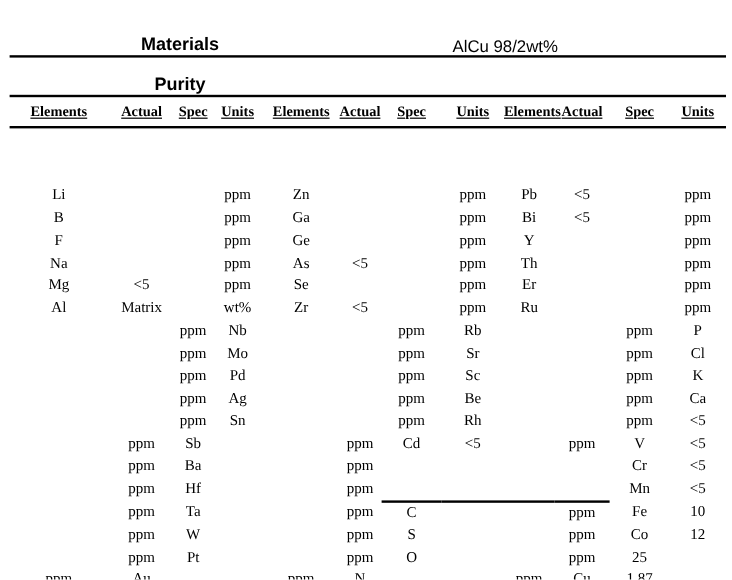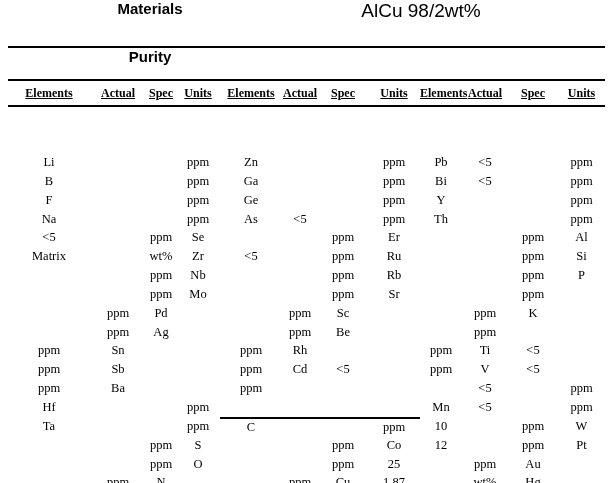--- a/index.html
+++ b/index.html
@@ -4,32 +4,32 @@
 <style>
   html, body { margin: 0; padding: 0; }
   body {
     width: 610px; height: 483px;
     background: #ffffff; color: #000000;
     font-family: "Liberation Serif", "DejaVu Serif", serif;
     overflow: hidden;
   }
   .page { position: relative; width: 610px; height: 483px; }
 
-  .top-row { display: flex; align-items: flex-start; }
+  .top-row { display: flex; align-items: flex-end; }
   .row-materials { height: 46px; }
   .row-purity { height: 31px; }
   .top-label {
     width: 300px; text-align: center;
     font-family: "Liberation Sans", "DejaVu Sans", sans-serif;
     font-weight: bold; font-size: 15px;
   }
   .top-value {
     flex: 1; padding-right: 68px; text-align: center;
     font-family: "Liberation Sans", "DejaVu Sans", sans-serif;
-    font-size: 19px;
+    font-size: 14px;
   }
 
   .rule { height: 2px; background: #000000; width: 597px; margin-left: 8px; }
 
   .grid {
     display: grid;
     grid-template-columns: 82px 56px 30px 44px 62px 36px 50px 52px 42px 46px 50px 47px;
     margin-left: 8px;
   }
   .hdr-grid { height: 24px; align-items: center; text-decoration: underline; }
@@ -124,20 +124,21 @@
       <div class="cell"></div>
       <div class="cell">ppm</div>
       <div class="cell">As</div>
       <div class="cell">&lt;5</div>
       <div class="cell"></div>
       <div class="cell">ppm</div>
       <div class="cell">Th</div>
       <div class="cell"></div>
       <div class="cell"></div>
       <div class="cell">ppm</div>
+      <div class="cell">Mg</div>
       <div class="cell">&lt;5</div>
       <div class="cell"></div>
       <div class="cell">ppm</div>
       <div class="cell">Se</div>
       <div class="cell"></div>
       <div class="cell"></div>
       <div class="cell">ppm</div>
       <div class="cell">Er</div>
       <div class="cell"></div>
       <div class="cell"></div>
@@ -147,21 +148,20 @@
       <div class="cell"></div>
       <div class="cell">wt%</div>
       <div class="cell">Zr</div>
       <div class="cell">&lt;5</div>
       <div class="cell"></div>
       <div class="cell">ppm</div>
       <div class="cell">Ru</div>
       <div class="cell"></div>
       <div class="cell"></div>
       <div class="cell">ppm</div>
-      <div class="cell">Si</div>
       <div class="cell"></div>
       <div class="cell"></div>
       <div class="cell">ppm</div>
       <div class="cell">Nb</div>
       <div class="cell"></div>
       <div class="cell"></div>
       <div class="cell">ppm</div>
       <div class="cell">Rb</div>
       <div class="cell"></div>
       <div class="cell"></div>
@@ -171,20 +171,21 @@
       <div class="cell"></div>
       <div class="cell">ppm</div>
       <div class="cell">Mo</div>
       <div class="cell"></div>
       <div class="cell"></div>
       <div class="cell">ppm</div>
       <div class="cell">Sr</div>
       <div class="cell"></div>
       <div class="cell"></div>
       <div class="cell">ppm</div>
+      <div class="cell">Cl</div>
       <div class="cell"></div>
       <div class="cell"></div>
       <div class="cell">ppm</div>
       <div class="cell">Pd</div>
       <div class="cell"></div>
       <div class="cell"></div>
       <div class="cell">ppm</div>
       <div class="cell">Sc</div>
       <div class="cell"></div>
       <div class="cell"></div>
@@ -194,32 +195,32 @@
       <div class="cell"></div>
       <div class="cell">ppm</div>
       <div class="cell">Ag</div>
       <div class="cell"></div>
       <div class="cell"></div>
       <div class="cell">ppm</div>
       <div class="cell">Be</div>
       <div class="cell"></div>
       <div class="cell"></div>
       <div class="cell">ppm</div>
+      <div class="cell">Ca</div>
       <div class="cell"></div>
       <div class="cell"></div>
       <div class="cell">ppm</div>
       <div class="cell">Sn</div>
       <div class="cell"></div>
       <div class="cell"></div>
       <div class="cell">ppm</div>
       <div class="cell">Rh</div>
       <div class="cell"></div>
       <div class="cell"></div>
       <div class="cell">ppm</div>
-      <div class="cell">Ti</div>
       <div class="cell">&lt;5</div>
       <div class="cell"></div>
       <div class="cell">ppm</div>
       <div class="cell">Sb</div>
       <div class="cell"></div>
       <div class="cell"></div>
       <div class="cell">ppm</div>
       <div class="cell">Cd</div>
       <div class="cell">&lt;5</div>
       <div class="cell"></div>
@@ -229,20 +230,21 @@
       <div class="cell"></div>
       <div class="cell">ppm</div>
       <div class="cell">Ba</div>
       <div class="cell"></div>
       <div class="cell"></div>
       <div class="cell">ppm</div>
       <div class="cell"></div>
       <div class="cell"></div>
       <div class="cell"></div>
       <div class="cell"></div>
+      <div class="cell">Cr</div>
       <div class="cell">&lt;5</div>
       <div class="cell"></div>
       <div class="cell">ppm</div>
       <div class="cell">Hf</div>
       <div class="cell"></div>
       <div class="cell"></div>
       <div class="cell">ppm</div>
       <div class="cell"></div>
       <div class="cell"></div>
       <div class="cell"></div>
@@ -252,20 +254,21 @@
       <div class="cell"></div>
       <div class="cell">ppm</div>
       <div class="cell">Ta</div>
       <div class="cell"></div>
       <div class="cell"></div>
       <div class="cell">ppm</div>
       <div class="cell rule-top">C</div>
       <div class="cell rule-top"></div>
       <div class="cell rule-top"></div>
       <div class="cell rule-top">ppm</div>
+      <div class="cell">Fe</div>
       <div class="cell">10</div>
       <div class="cell"></div>
       <div class="cell">ppm</div>
       <div class="cell">W</div>
       <div class="cell"></div>
       <div class="cell"></div>
       <div class="cell">ppm</div>
       <div class="cell">S</div>
       <div class="cell"></div>
       <div class="cell"></div>

